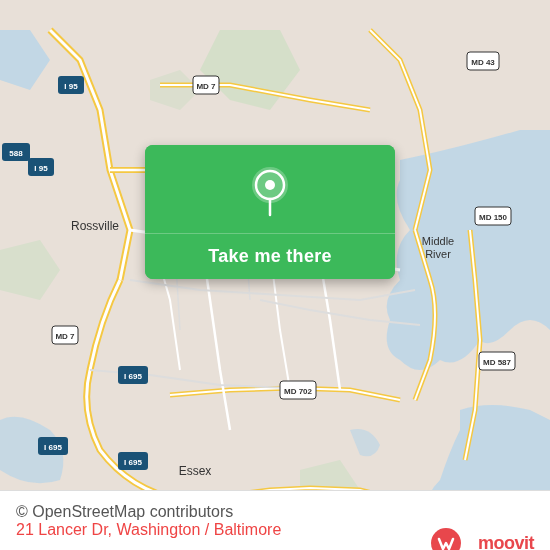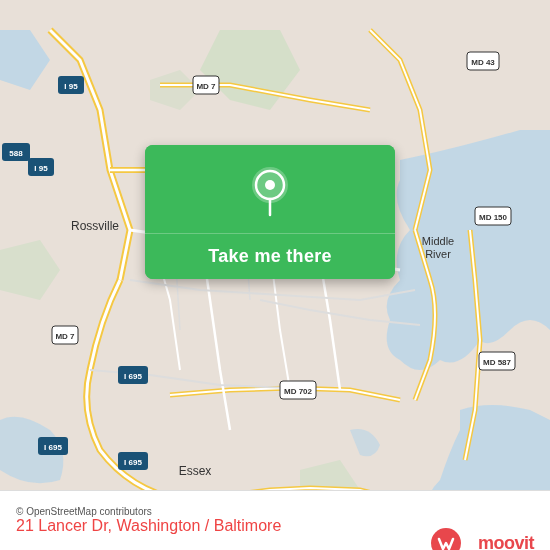--- a/index.html
+++ b/index.html
@@ -35,21 +35,21 @@
       align-items: center;
       justify-content: space-between;
       padding: 0 16px;
       border-top: 1px solid #ddd;
     }
     .bottom-left {
       display: flex;
       flex-direction: column;
     }
     .attribution {
-      font-size: 10px;
+      font-size: 16px;
       color: #555;
     }
     .location-label {
       font-size: 16px;
       color: #ef4444;
       font-weight: 500;
     }
     .moovit-logo {
       display: flex;
       align-items: center;

